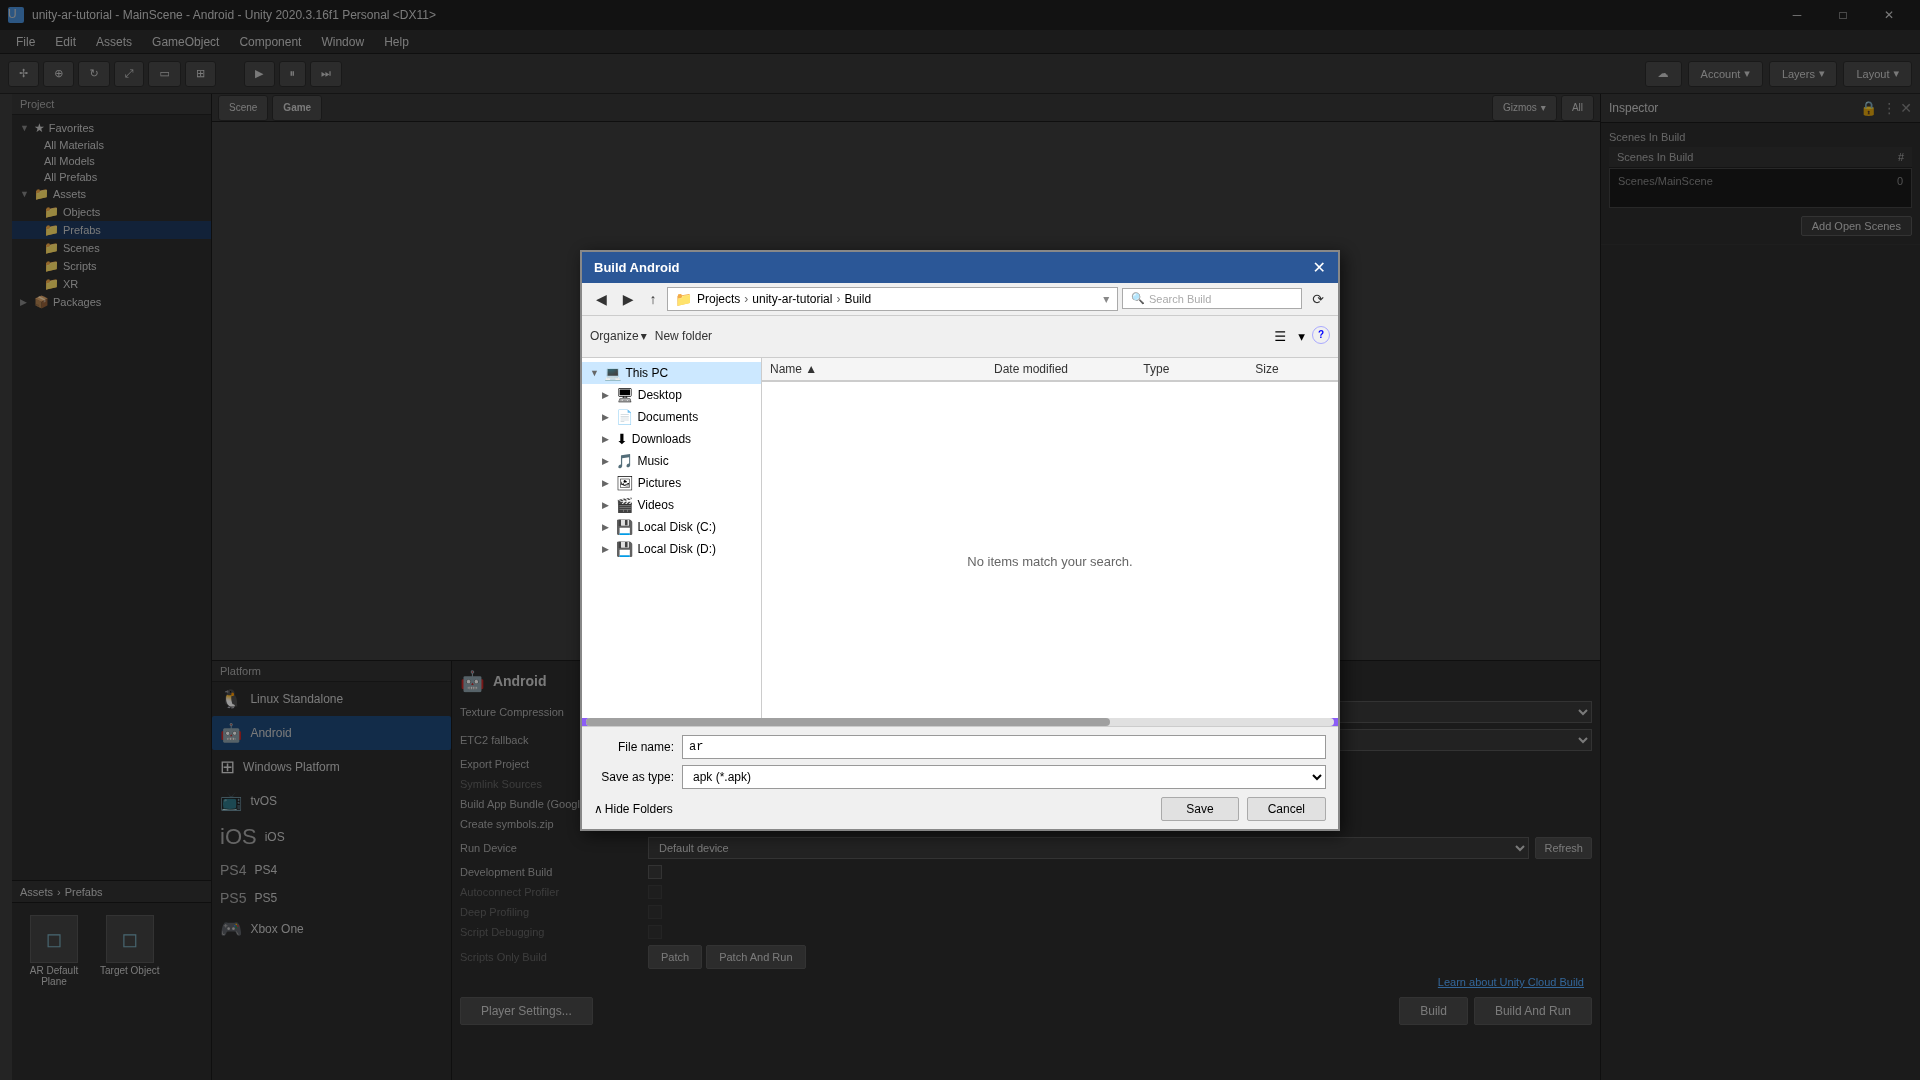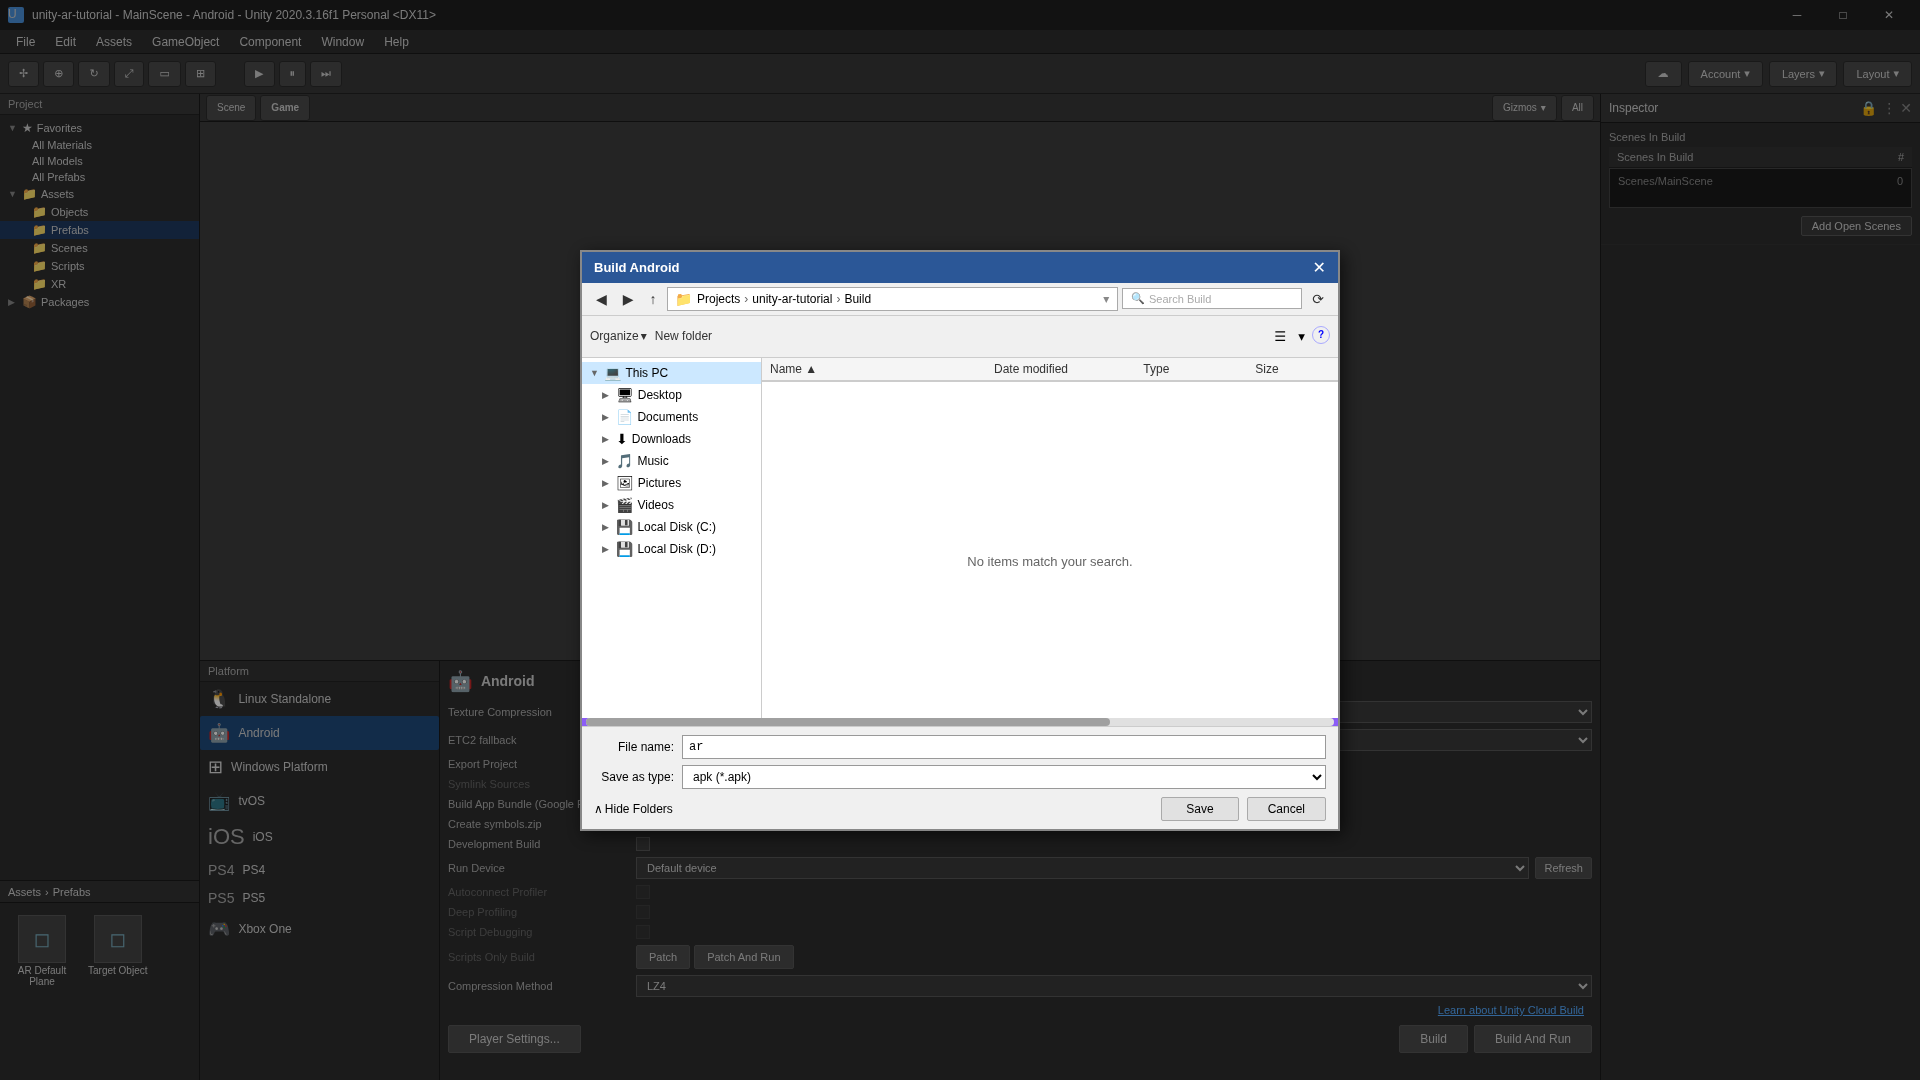--- a/index.html
+++ b/index.html
@@ -102,21 +102,21 @@
       display: flex;
       height: calc(1080px - 30px - 24px - 40px);
       position: relative;
     }
 
     
     .left-sidebar {
       width: 200px;
       background: #2d2d2d;
       border-right: 1px solid #1a1a1a;
-      display: flex; flex-direction: column;
+      display: flex; flex-direction: column; margin-left: 12px;
     }
     .sidebar-tab {
       background: #383838;
       border-bottom: 1px solid #222;
       padding: 4px 8px;
       font-size: 11px;
       color: #aaa;
       display: flex; align-items: center; gap: 4px;
     }
     .project-tree {
@@ -595,56 +595,50 @@
           </div>
           <div class="setting-row">
             <span class="setting-label">Build App Bundle (Google Play)</span>
             <div class="setting-checkbox"></div>
           </div>
           <div class="setting-row">
             <span class="setting-label">Create symbols.zip</span>
             <div class="setting-checkbox"></div>
           </div>
           <div class="setting-row">
-            <span class="setting-label">Development Build</span>
-            <div class="setting-checkbox"></div>
-          </div>
-          <div class="setting-row">
             <span class="setting-label">Run Device</span>
             <div class="run-device-row" style="flex:1;">
               <select class="run-device-dropdown">
                 <option>Default device</option>
               </select>
               <button class="refresh-btn">Refresh</button>
             </div>
           </div>
           <div class="setting-row">
+            <span class="setting-label">Development Build</span>
+            <div class="setting-checkbox"></div>
+          </div>
+          <div class="setting-row">
             <span class="setting-label disabled">Autoconnect Profiler</span>
             <div class="setting-checkbox" style="opacity:0.4;"></div>
           </div>
           <div class="setting-row">
             <span class="setting-label disabled">Deep Profiling</span>
             <div class="setting-checkbox" style="opacity:0.4;"></div>
           </div>
           <div class="setting-row">
             <span class="setting-label disabled">Script Debugging</span>
             <div class="setting-checkbox" style="opacity:0.4;"></div>
           </div>
           <div class="setting-row">
             <span class="setting-label disabled">Scripts Only Build</span>
             <div style="display:flex; gap:4px;">
               <button class="patch-btn">Patch</button>
               <button class="patch-btn">Patch And Run</button>
             </div>
-          </div>
-          <div class="setting-row">
-            <span class="setting-label">Compression Method</span>
-            <select class="setting-dropdown">
-              <option>LZ4</option>
-            </select>
           </div>
           <div style="text-align:right; margin:4px 0;">
             <span class="cloud-link">Learn about Unity Cloud Build</span>
           </div>
           <div style="display:flex; gap:6px; justify-content:space-between; padding-top:4px;">
             <button class="build-btn">Player Settings...</button>
             <div style="display:flex; gap:6px;">
               <button class="build-btn">Build</button>
               <button class="build-btn">Build And Run</button>
             </div>

